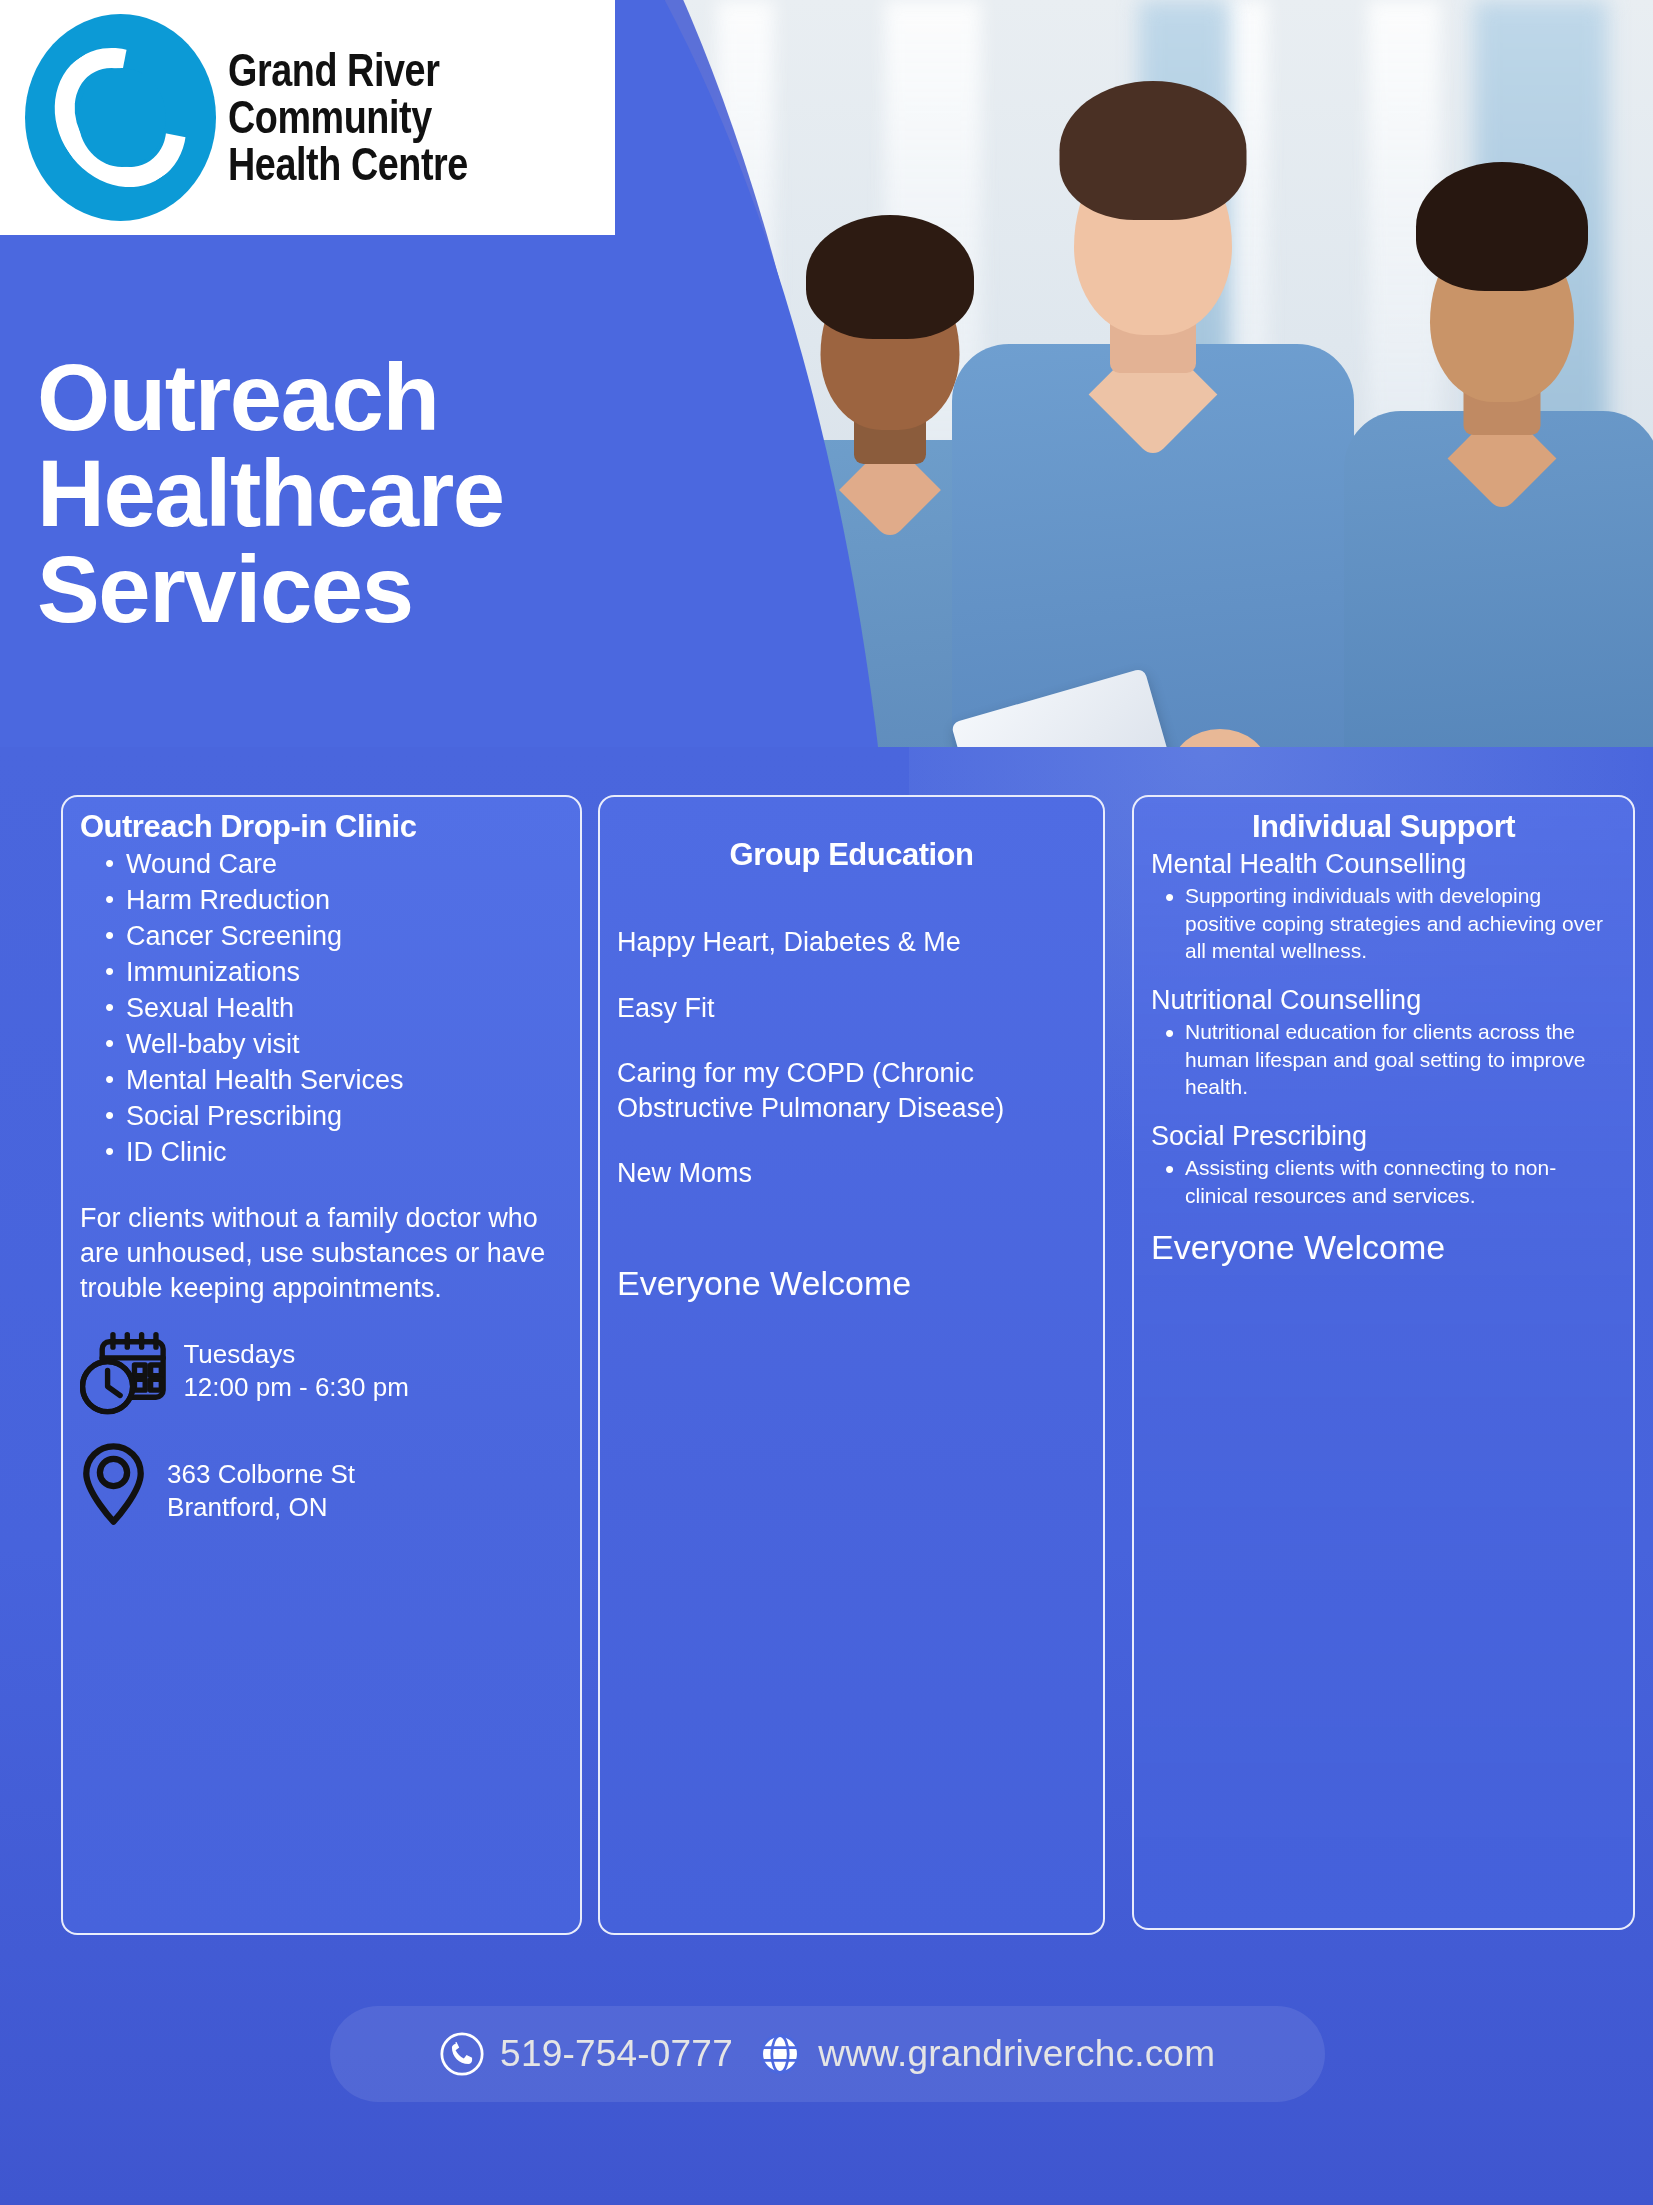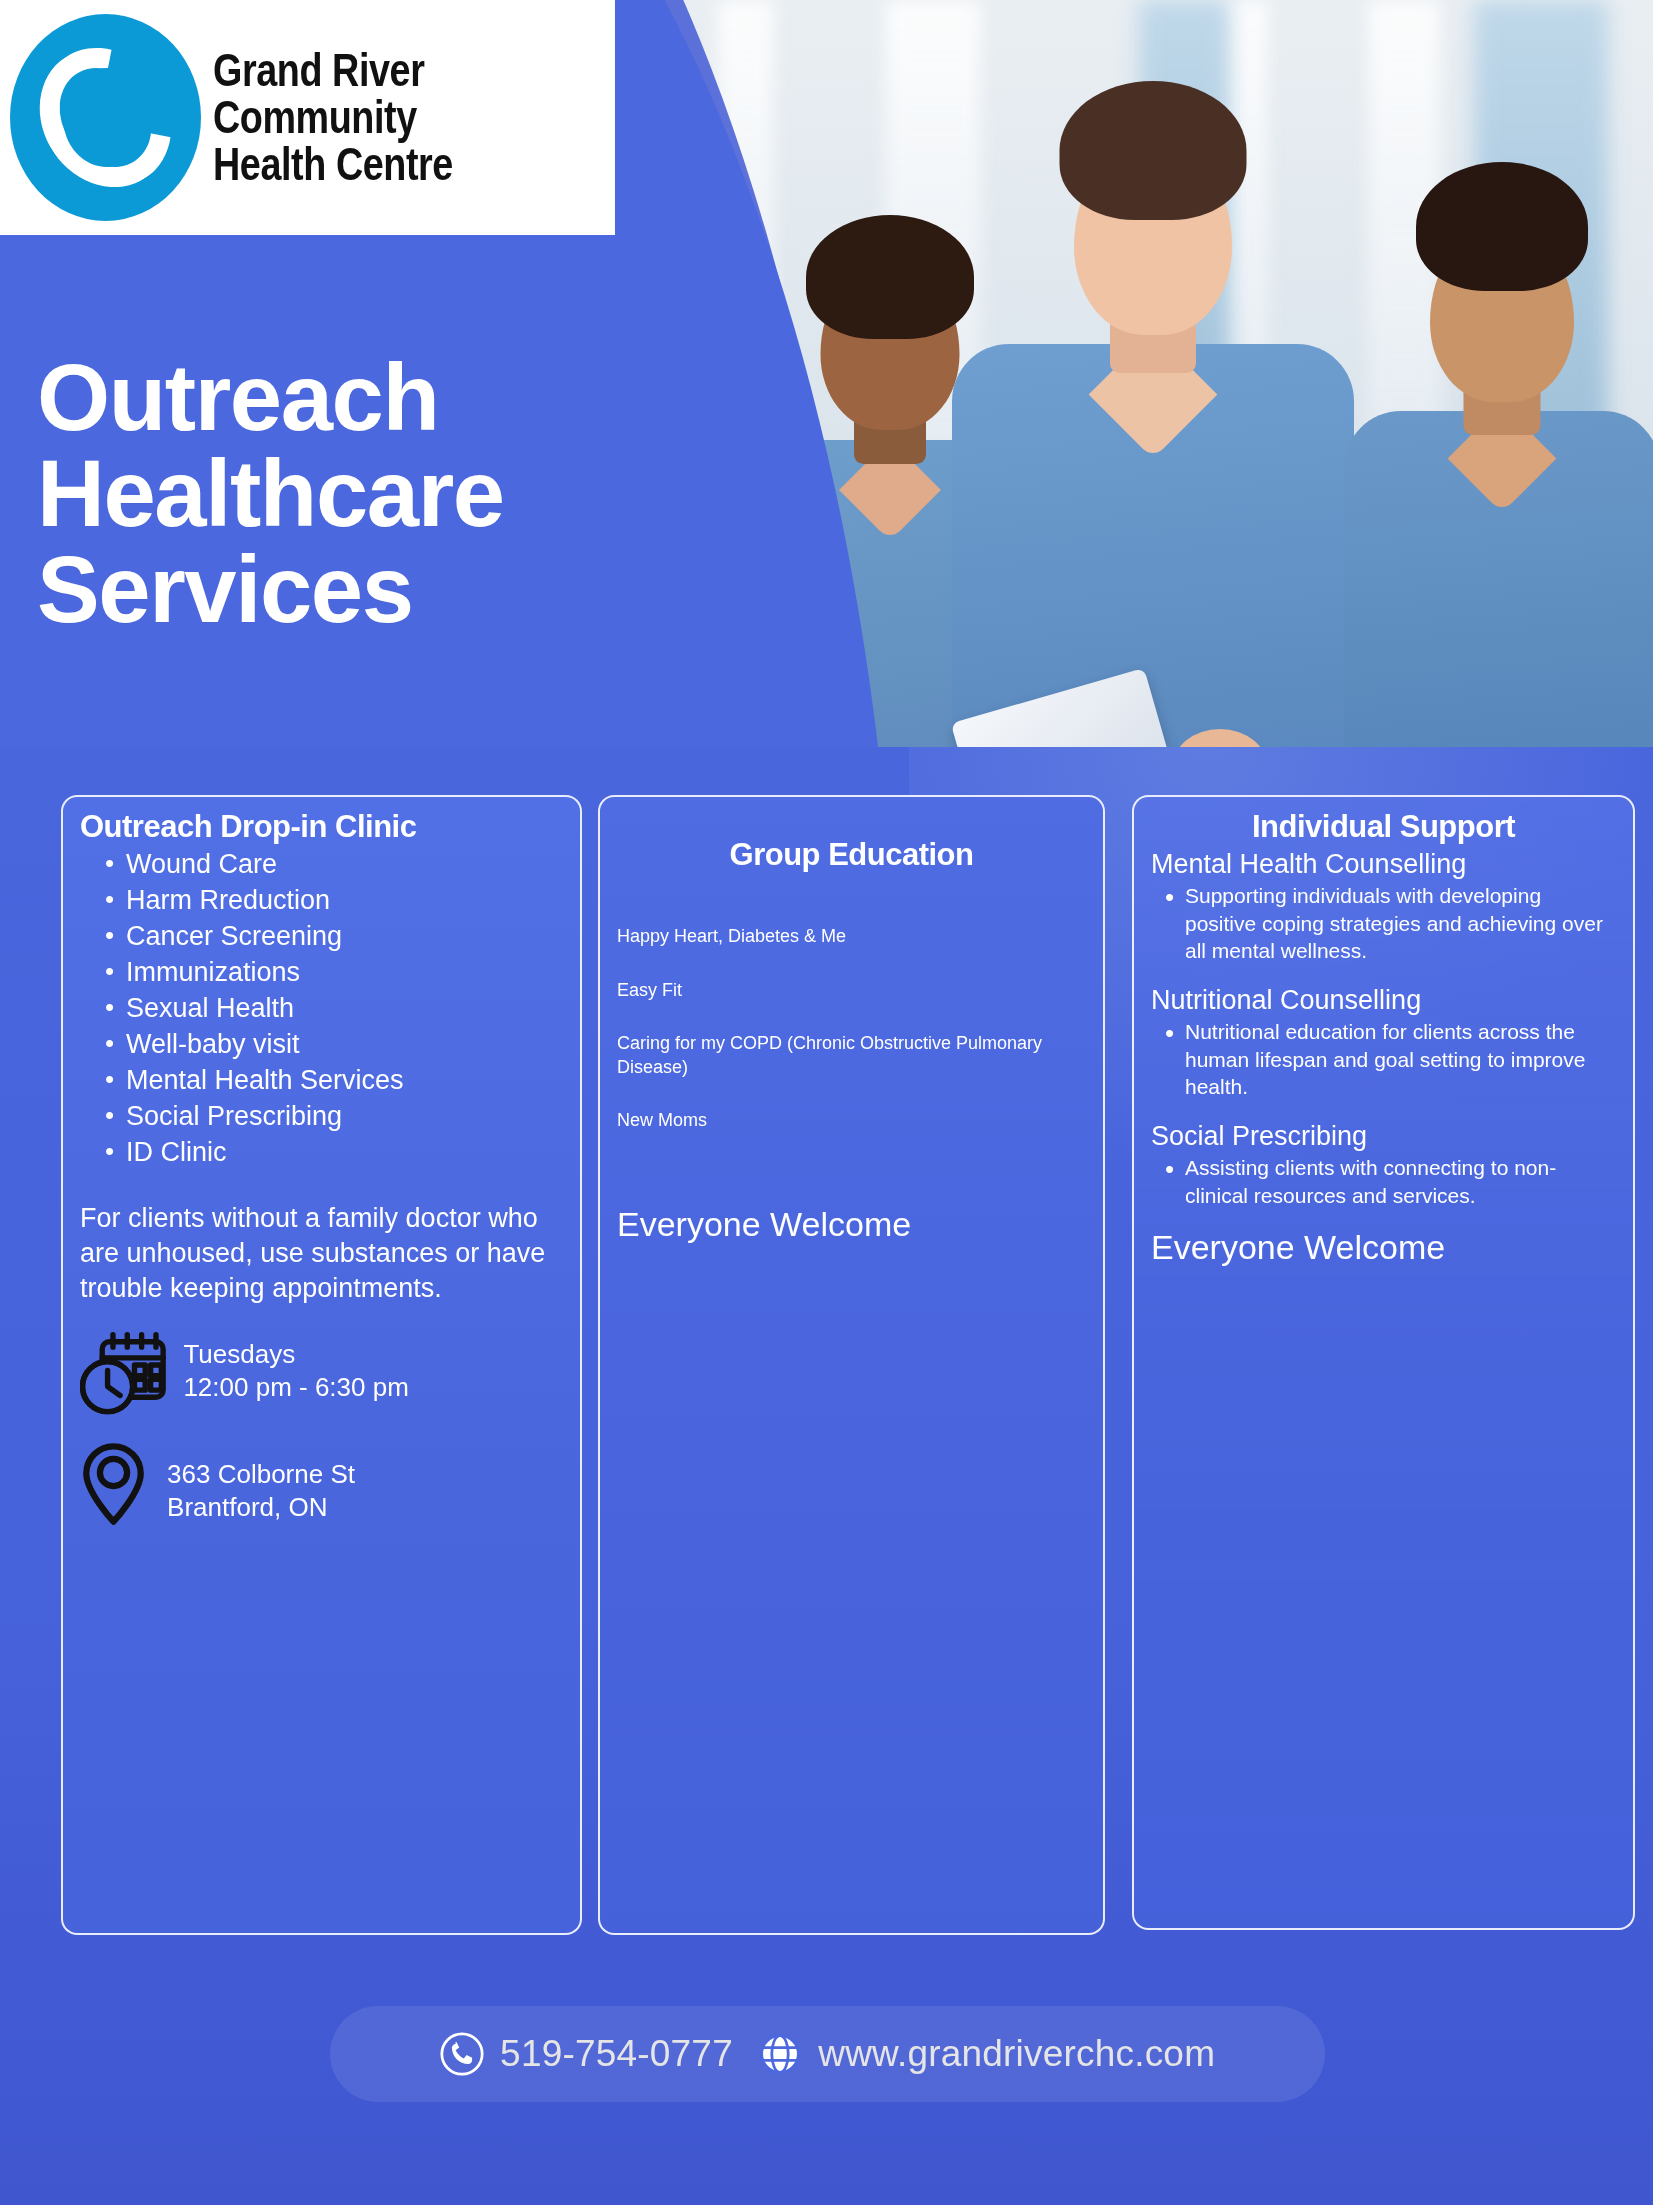--- a/index.html
+++ b/index.html
@@ -108,21 +108,21 @@
     left:909px; top:747px; width:747px; height:431px;
     background:radial-gradient(ellipse at 40% 0%,rgba(120,150,230,.45),rgba(75,104,223,0) 70%);
   }
 
   
   .logo-box{
     position:absolute; left:0; top:0;
     width:615px; height:235px;
     background:#ffffff;
     display:flex; align-items:center;
-    padding-left:2px;
+    padding-left:17px;
     z-index:6;
   }
   .logo-mark{
     position:relative;
     width:211px; height:220px;
     flex:0 0 auto;
   }
   .logo-mark .ring{
     position:absolute; left:7.7px; top:6.7px;
     width:191px; height:207px;
@@ -238,21 +238,21 @@
   .info-row .ico{ flex:0 0 auto; }
   .info-row .txt{
     font-size:26px;
     line-height:1.28;
     padding-top:6.7px;
   }
   .info-row.loc .txt{ padding-top:16.3px; padding-left:7.7px; }
 
   
   .ge-block{
-    font-size:18px;
+    font-size:27px;
     line-height:1.3;
     margin-top:30px;
   }
   .ge-block.first{ margin-top:53px; }
   .welcome-mid{
     font-size:34px;
     line-height:1.2;
     margin-top:72px;
     font-weight:400;
   }

